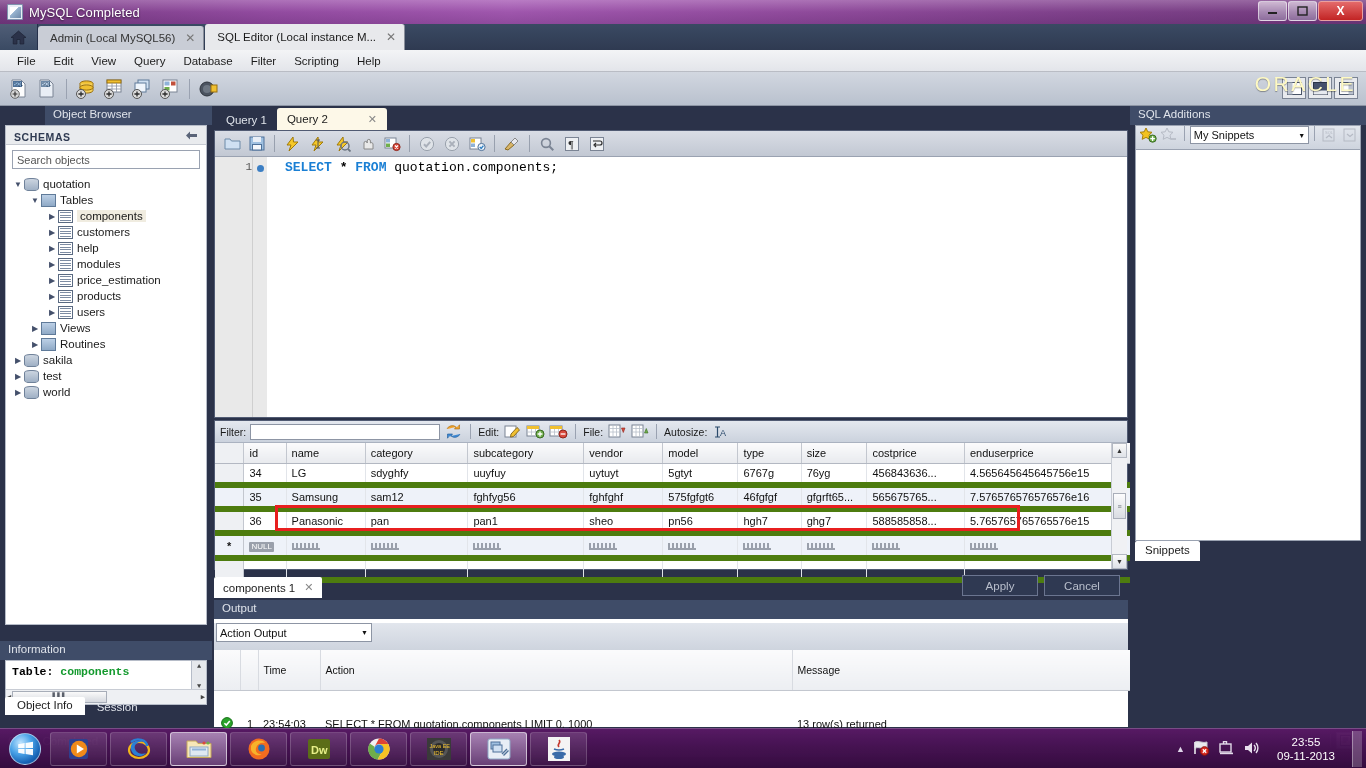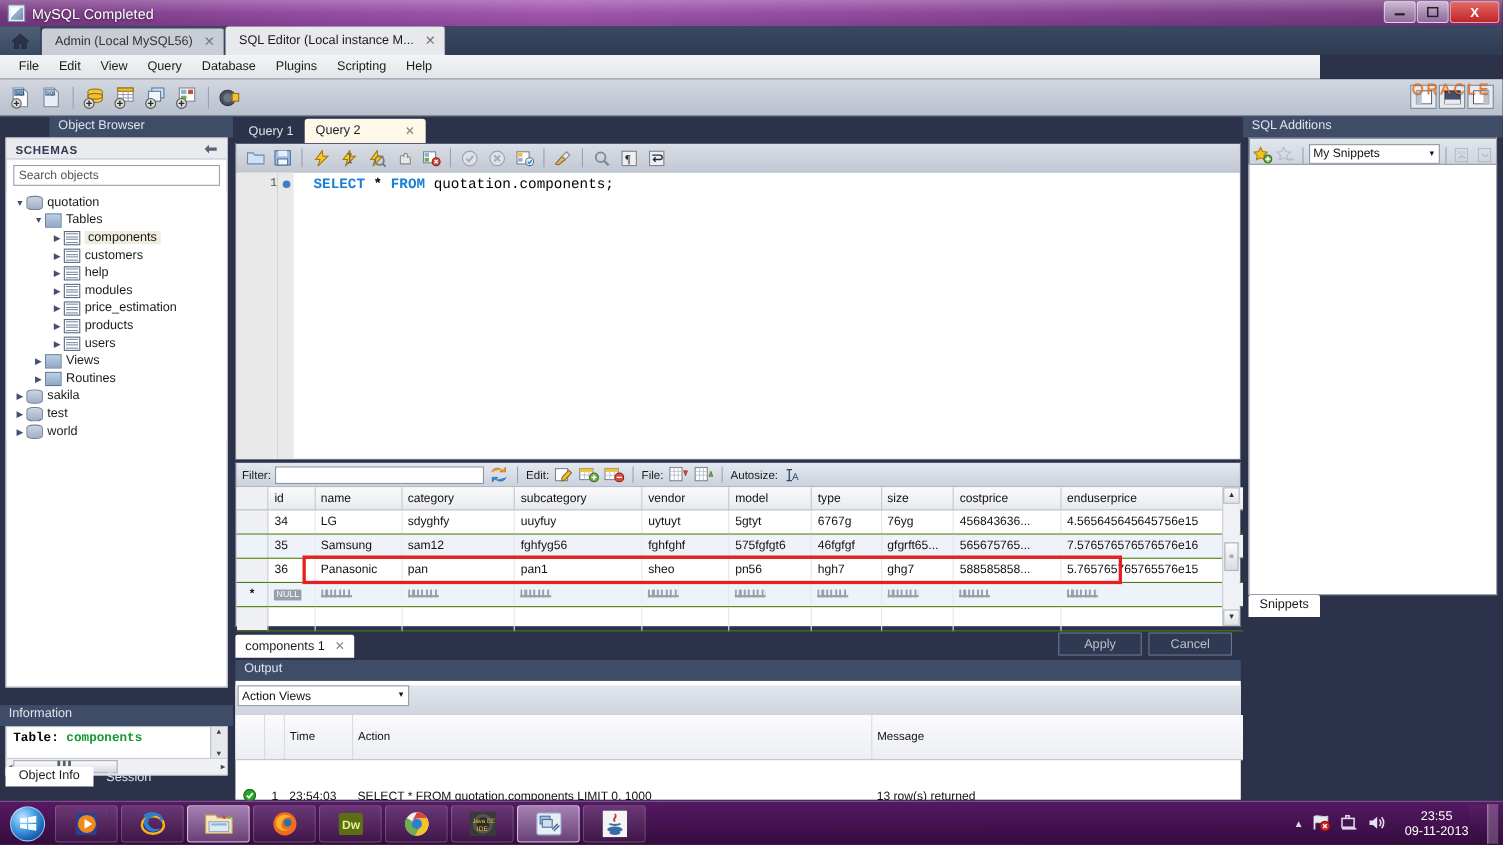--- a/index.html
+++ b/index.html
@@ -79,29 +79,29 @@
     color:#333; font-size:11.5px;
     border-right:1px solid #8a8f9b;
     border-top-left-radius:3px; border-top-right-radius:3px;
     margin-right:1px;
   }
   .mtab.active { background:#e8e9ec; height:26px; color:#1a1a1a; }
   .mtab .x { color:#777; font-size:12px; }
 
   
   #menubar {
-    position:absolute; left:0; top:26px; width:1200px; height:22px;
+    position:absolute; left:0; top:26px; width:1366px; height:22px;
     background: linear-gradient(180deg,#f3f4f6 0%, #e3e5ea 100%);
     border-bottom:1px solid #b9bcc4;
     display:flex; align-items:center; padding-left:8px;
   }
   #menubar .mi { padding:2px 9px; color:#1c1c1c; font-size:11.5px; }
   #oracle {
     position:absolute; right:10px; top:48px;
-    color:#f97316; font-size:14px; letter-spacing:2.5px; font-weight:400;
+    color:#fef9c3; font-size:21px; letter-spacing:2.5px; font-weight:400;
     text-shadow:0 1px 1px rgba(0,0,0,0.35);
   }
 
   
   #toolbar {
     position:absolute; left:0; top:48px; width:1366px; height:34px;
     background: linear-gradient(180deg,#d2d7e0 0%, #b9c1ce 100%);
     border-bottom:1px solid #8d95a4;
     display:flex; align-items:center; padding-left:6px; gap:2px;
   }
@@ -252,21 +252,21 @@
 
   #gridscroll { position:absolute; left:0; top:22px; right:0; bottom:0; background:#fff; }
   table.grid { border-collapse:collapse; width:1082px; table-layout:fixed; }
   table.grid th {
     background:linear-gradient(180deg,#fbfbfc,#e8eaee);
     border-right:1px solid #c3c7cf; border-bottom:1px solid #b3b8c2;
     font-weight:normal; font-size:11px; text-align:left;
     padding:3px 5px; height:20px; color:#111;
   }
   table.grid td {
-    border-right:1px solid #e2e5ea; border-bottom:1px solid #4d7c0f;
+    border-right:1px solid #e2e5ea; border-bottom:6px solid #4d7c0f;
     font-size:11px; padding:3px 5px; height:22px; color:#111;
     white-space:nowrap; overflow:hidden;
   }
   table.grid tr.alt td { background:#eef2f9; }
   table.grid td.rowmark, table.grid th.rowmark {
     width:22px; background:#eef0f3; border-right:1px solid #c3c7cf;
     text-align:center;
   }
   .nullbadge {
     display:inline-block; background:#9aa0ab; color:#fff;
@@ -339,21 +339,21 @@
   table.outgrid td { font-size:11px; padding:3px 5px; color:#111; }
 
   
   #rightpanel {
     position:absolute; left:1130px; top:82px; width:236px; height:623px;
     background:#2b3249;
   }
   #snipbar {
     position:absolute; left:5px; top:19px; width:226px; height:24px;
     background:linear-gradient(180deg,#e2e6ed,#ced4de);
-    display:flex; align-items:flex-end; padding-left:3px; gap:2px;
+    display:flex; align-items:flex-start; padding-left:3px; gap:2px;
     border:1px solid #9aa2b1; border-bottom:none;
   }
   #snipsel {
     width:120px; height:18px; background:#fff; border:1px solid #8d95a4;
     display:flex; align-items:center; justify-content:space-between;
     padding:0 3px; font-size:11px; color:#111;
   }
   #snipbody {
     position:absolute; left:5px; top:43px; width:226px; height:392px;
     background:#fff; border:1px solid #9aa2b1;
@@ -449,21 +449,21 @@
       <span class="x">✕</span>
     </div>
   </div>
 
   <div id="menubar">
     <div class="mi">File</div>
     <div class="mi">Edit</div>
     <div class="mi">View</div>
     <div class="mi">Query</div>
     <div class="mi">Database</div>
-    <div class="mi">Plugins</div>
+    <div class="mi">Filter</div>
     <div class="mi">Scripting</div>
     <div class="mi">Help</div>
   </div>
 
   <div id="toolbar">
     <div class="tbtn">
       <svg width="22" height="22" viewBox="0 0 22 22">
         <path d="M4 2 h9 l4 4 v13 h-13 z" fill="#fdfdfd" stroke="#7b8494"></path>
         <rect x="5.5" y="3.5" width="8" height="5" fill="#8fb2d8" stroke="#4f7199"></rect>
         <text x="6" y="8" font-size="4.5" fill="#16324f" font-family="Liberation Sans">SQL</text>
@@ -998,21 +998,21 @@
         <div class="flatbtn">Apply</div>
         <div class="flatbtn">Cancel</div>
       </div>
     </div>
 
     <div id="outputpanel">
       <div id="outputhdr">Output</div>
       <div id="outputbody">
         <div id="outbar">
           <div id="outsel">
-            <span>Action Views</span>
+            <span>Action Output</span>
             <span style="font-size:7px;">▼</span>
           </div>
         </div>
         <table class="outgrid">
           <colgroup>
             <col style="width:26px">
               <col style="width:18px">
               <col style="width:62px">
             <col style="width:472px">
               <col style="width:476px">

